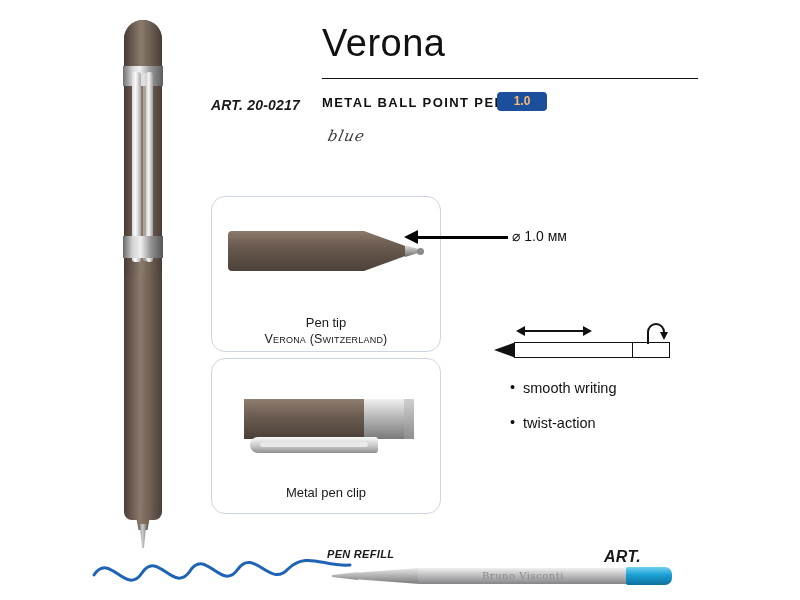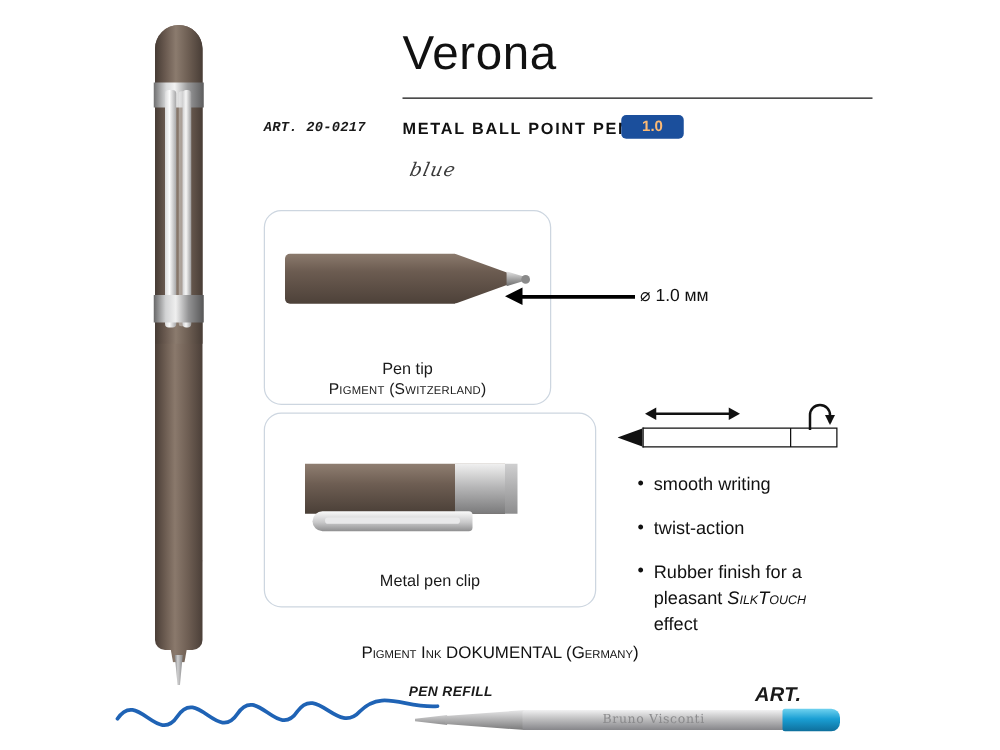--- a/index.html
+++ b/index.html
@@ -116,26 +116,25 @@
     left: 322px;
     top: 78px;
     width: 376px;
     height: 1px;
     background: #111;
   }
   .art-left {
     position: absolute;
     left: 211px;
     top: 97px;
-    font-size: 11px;
+    font-size: 14px;
     font-weight: bold;
     font-style: italic;
     color: #1a1a1a;
     letter-spacing: 0.2px;
-    font-family: Liberation Mono, monospace;
   }
   .subtitle {
     position: absolute;
     left: 322px;
     top: 95px;
     font-size: 13px;
     font-weight: bold;
     letter-spacing: 1.4px;
     color: #111;
   }
@@ -165,23 +164,24 @@
     letter-spacing: 1px;
     transform: skewX(-12deg);
   }
 
   
   .callout {
     position: absolute;
     border: 1px solid #cdd6e0;
     border-radius: 14px;
     background: #fff;
+    margin-top: 28px;
   }
   #box-tip { left: 211px; top: 168px; width: 228px; height: 154px; }
-  #box-clip { left: 211px; top: 330px; width: 228px; height: 154px; padding-left: 36px; }
+  #box-clip { left: 211px; top: 330px; width: 228px; height: 154px; }
 
   .box-caption {
     position: absolute;
     left: 0;
     width: 100%;
     text-align: center;
     font-size: 13px;
     color: #1a1a1a;
   }
   .box-caption.small-caps {
@@ -534,21 +534,21 @@
   <div class="blue-script">blue</div>
 
   <div class="callout" id="box-tip">
     <div class="zoom-pen">
       <div class="zp-body"></div>
       <div class="zp-cone"></div>
       <div class="zp-metal"></div>
       <div class="zp-ball"></div>
     </div>
     <div class="box-caption" id="cap-tip1">Pen tip</div>
-    <div class="box-caption small-caps" id="cap-tip2">Pigment (Switzerland)</div>
+    <div class="box-caption small-caps" id="cap-tip2">Verona (Switzerland)</div>
   </div>
 
   <div class="dia-arrow">
     <div class="dia-head"></div>
     <div class="dia-line"></div>
   </div>
   <div class="dia-label">⌀ 1.0 мм</div>
 
   <div class="callout" id="box-clip">
     <div class="zoom-clip">
@@ -573,25 +573,23 @@
     <svg width="36" height="26" style="position:absolute;left:136px;top:-4px;">
       <path d="M4 22 L4 10 A8 8 0 0 1 20 10 L20 16" fill="none" stroke="#111" stroke-width="2"></path>
       <path d="M20 18 L16 10 L24 10 Z" fill="#111"></path>
     </svg>
   </div>
 
   <div class="bullets">
     <ul>
       <li><span>smooth writing</span></li>
       <li><span>twist-action</span></li>
-      <li><span>Rubber finish for a</span><br><span>pleasant </span><span class="silk">SilkTouch</span><br><span>effect</span></li>
     </ul>
   </div>
 
-  <div class="ink-line">Pigment Ink DOKUMENTAL (Germany)</div>
   <div class="refill-label">PEN REFILL</div>
   <div class="art-right">ART. 23-0037</div>
 
   <svg class="squiggle" viewBox="0 0 260 46">
     <path d="M2 30 C 18 6, 34 52, 50 28 C 66 4, 82 50, 98 26 C 114 2, 130 48, 146 24 C 162 2, 178 44, 196 24 C 214 6, 232 22, 258 20" fill="none" stroke="#1f63b5" stroke-width="3" stroke-linecap="round"></path>
   </svg>
 
   <div class="refill">
     <div class="rf-tip"></div>
     <div class="rf-cone"></div>

